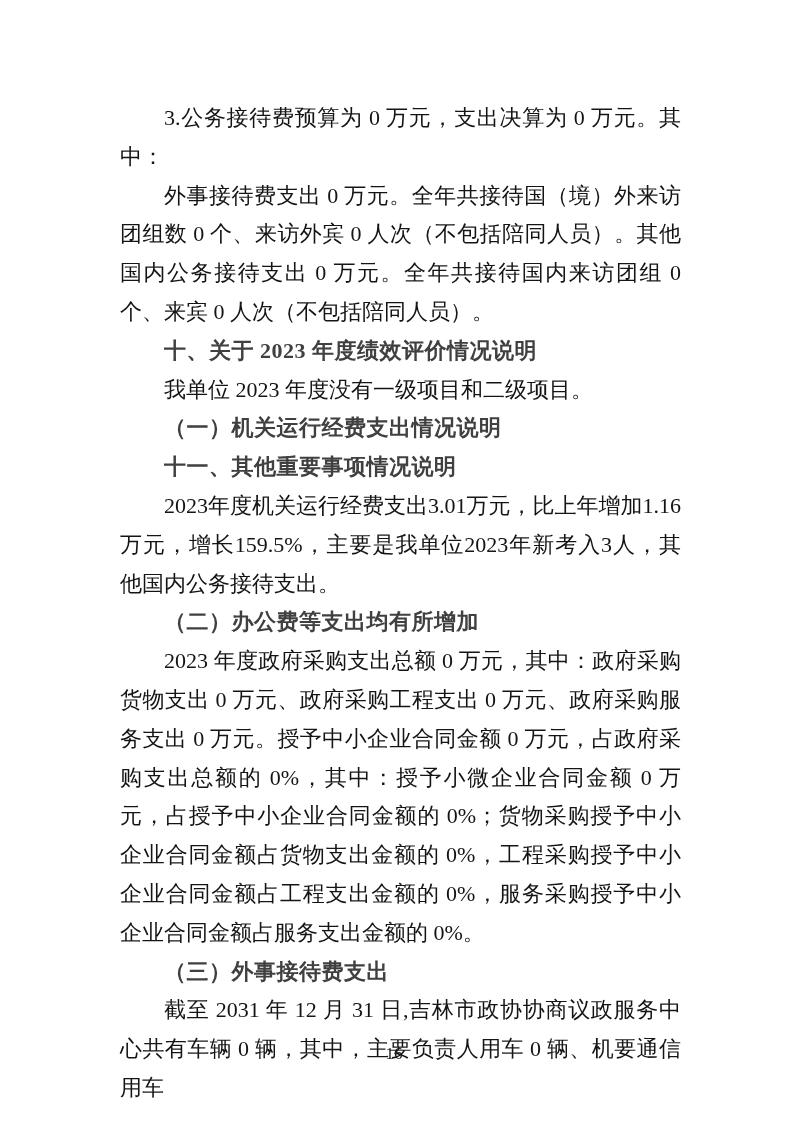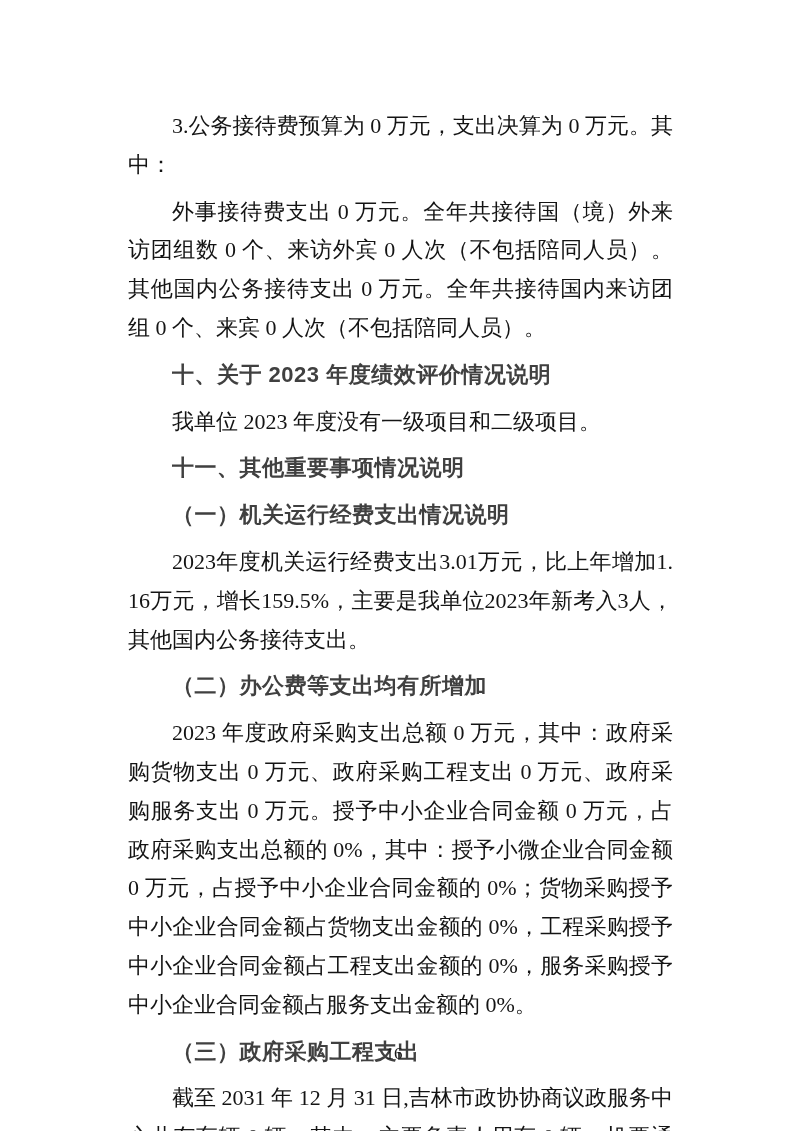--- a/index.html
+++ b/index.html
@@ -23,22 +23,23 @@
     width: 561px;
     color: #141414;
     font-family: "Liberation Serif", "DejaVu Serif", serif;
     font-size: 22px;
     line-height: 38.8px;
     text-align: justify;
     text-justify: inter-character;
     word-break: break-all;
   }
   .doc-content p {
-    margin: 8px;
+    margin: 0;
     padding: 0;
+    font-family: Liberation Serif, serif;
   }
   .para-body {
     text-indent: 2em;
   }
   .para-heading {
     text-indent: 2em;
     font-family: "Liberation Sans", "DejaVu Sans", sans-serif;
     font-weight: 700;
     color: #404040;
     letter-spacing: 0.5px;
@@ -58,22 +59,22 @@
 </head>
 <body>
 
 <div class="doc-page">
   <div class="doc-content">
 
   <p class="para-body">3.公务接待费预算为 0 万元，支出决算为 0 万元。其中：</p>
       <p class="para-body">外事接待费支出 0 万元。全年共接待国（境）外来访团组数 0 个、来访外宾 0 人次（不包括陪同人员）。其他国内公务接待支出 0 万元。全年共接待国内来访团组 0 个、来宾 0 人次（不包括陪同人员）。</p>
       <p class="para-heading">十、关于 2023 年度绩效评价情况说明</p>
       <p class="para-body">我单位 2023 年度没有一级项目和二级项目。</p>
+      <p class="para-heading">（一）机关运行经费支出情况说明</p>
       <p class="para-heading">十一、其他重要事项情况说明</p>
-      <p class="para-heading">（一）机关运行经费支出情况说明</p>
       <p class="para-body">2023年度机关运行经费支出3.01万元，比上年增加1.16万元，增长159.5%，主要是我单位2023年新考入3人，其他国内公务接待支出。</p>
       <p class="para-heading">（二）办公费等支出均有所增加</p>
       <p class="para-body">2023 年度政府采购支出总额 0 万元，其中：政府采购货物支出 0 万元、政府采购工程支出 0 万元、政府采购服务支出 0 万元。授予中小企业合同金额 0 万元，占政府采购支出总额的 0%，其中：授予小微企业合同金额 0 万元，占授予中小企业合同金额的 0%；货物采购授予中小企业合同金额占货物支出金额的 0%，工程采购授予中小企业合同金额占工程支出金额的 0%，服务采购授予中小企业合同金额占服务支出金额的 0%。</p>
-      <p class="para-heading">（三）政府采购工程支出</p>
+      <p class="para-heading">（三）外事接待费支出</p>
       <p class="para-body">截至 2031 年 12 月 31 日,吉林市政协协商议政服务中心共有车辆 0 辆，其中，主要负责人用车 0 辆、机要通信用车</p>
     </div>
   <div class="page-footer">16</div>
 </div>
 
 </body></html>

